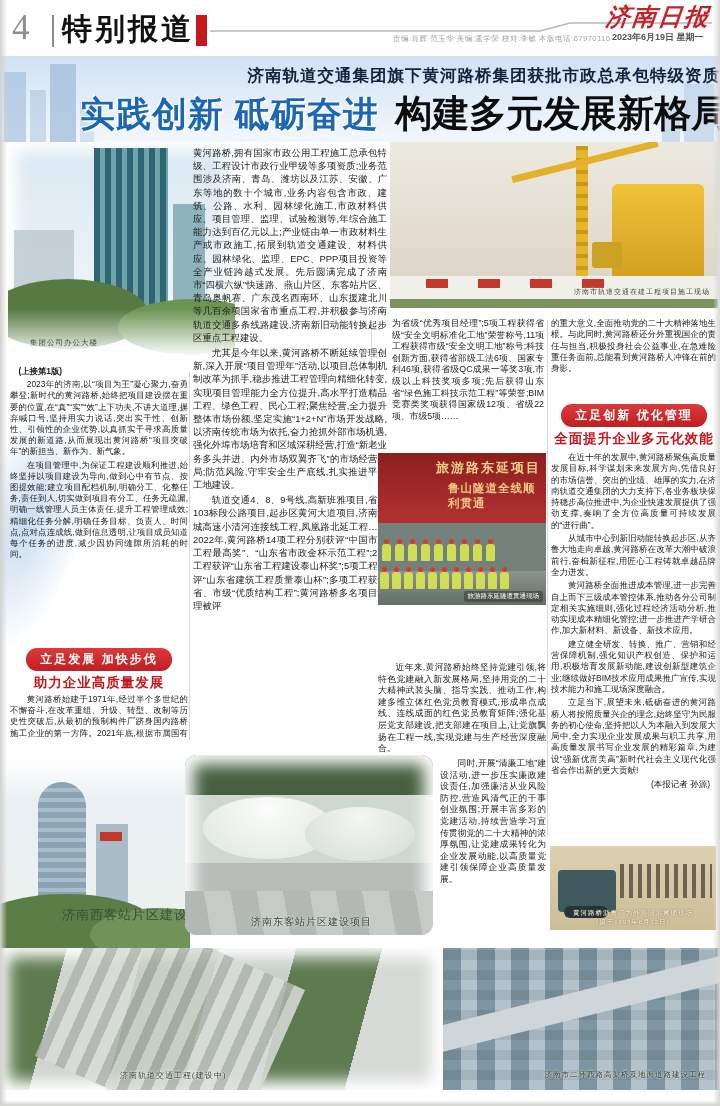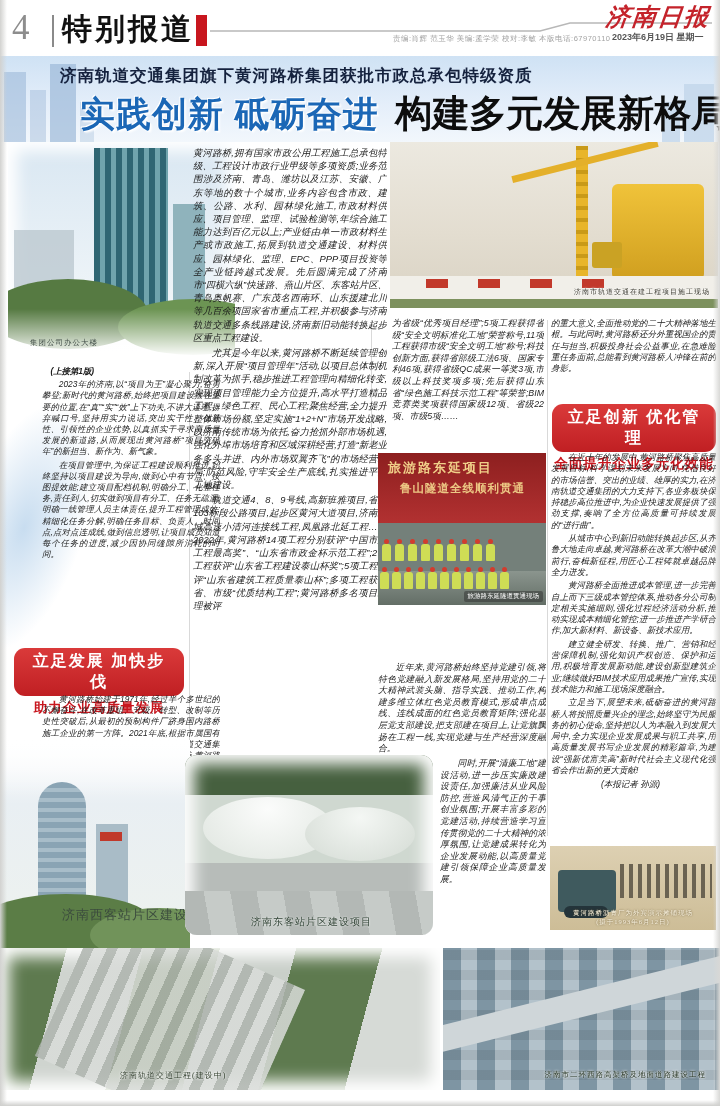--- a/index.html
+++ b/index.html
@@ -27,44 +27,44 @@
   .b-bl{position:absolute;left:0;bottom:0;height:86px;width:150px;}
   .b-bl i{position:absolute;bottom:0;background:#9db9d8;opacity:.6;}
   .b-bl i:nth-child(1){left:4px;width:22px;height:70px;}
   .b-bl i:nth-child(2){left:30px;width:16px;height:52px;opacity:.45;}
   .b-bl i:nth-child(3){left:50px;width:26px;height:78px;opacity:.7;}
   .b-bl i:nth-child(4){left:80px;width:14px;height:40px;opacity:.35;}
   .b-br{position:absolute;right:0;bottom:0;height:60px;width:100px;}
   .b-br i{position:absolute;bottom:0;background:#c2d6ea;opacity:.8;}
   .b-br i:nth-child(1){right:6px;width:30px;height:58px;}
   .b-br i:nth-child(2){right:40px;width:18px;height:40px;}
-  .kicker{position:absolute;left:60px;right:0;top:9px;text-align:left;
+  .kicker{position:absolute;left:60px;right:0;top:9px;text-align:right;
           font-size:16.5px;font-weight:900;color:#15223e;letter-spacing:1px;}
   .headline{position:absolute;left:80px;top:33px;white-space:nowrap;}
   .hl-blue{font-size:35px;font-weight:900;color:#1b67b6;letter-spacing:1px;
            text-shadow:1px 1px 0 #fff,-1px -1px 0 #fff,2px 2px 2px rgba(255,255,255,.8);}
   .hl-black{font-size:37px;font-weight:900;color:#0d0d0d;margin-left:12px;letter-spacing:0px;}
 
   
   .txt{position:absolute;text-align:justify;overflow:hidden;color:#1b1b1b;}
-  .txt p{margin:0 0 2px 0;text-indent:2em;font-style:italic;}
+  .txt p{margin:0 0 2px 0;text-indent:2em;}
   .txt p.noind{text-indent:0;}
-  .c1{font-size:8.4px;line-height:11.2px;margin-left:32px;}
+  .c1{font-size:8.4px;line-height:11.2px;}
   .c2{font-size:9.4px;line-height:13.2px;}
   .c3{font-size:8.8px;line-height:11.6px;}
   .c4{font-size:8.5px;line-height:11.3px;}
   .contnote{font-weight:bold;text-indent:1em !important;}
-  .byline{text-align:center;text-indent:0 !important;padding-right:6px;margin-top:3px !important;}
+  .byline{text-align:right;text-indent:0 !important;padding-right:6px;margin-top:3px !important;}
 
   .colrule{position:absolute;width:1px;background:#d9d9d9;}
 
   
   .sechead{position:absolute;text-align:center;}
   .pill{display:inline-block;background:linear-gradient(180deg,#da3a3a,#c01f23);color:#fff;
-        font-size:16px;font-weight:bold;letter-spacing:2px;padding:3px 14px;border-radius:11px;}
+        font-size:12px;font-weight:bold;letter-spacing:2px;padding:3px 14px;border-radius:11px;}
   .sub{margin-top:3px;font-size:13.5px;font-weight:900;color:#c8161e;letter-spacing:1px;}
 
   
   .photo{position:absolute;overflow:hidden;}
   .soft{box-shadow:inset 0 0 16px 9px #fff;}
   .photo-cap{position:absolute;font-family:"Liberation Serif","DejaVu Serif",serif;
              color:#3c3c3c;letter-spacing:1px;white-space:nowrap;}
 
   .tower{left:8px;top:142px;width:227px;height:215px;background:linear-gradient(180deg,#d9e7f2,#eef4f8 70%,#fff);}
   .tower .side1{position:absolute;left:6px;top:88px;width:60px;height:90px;background:#bcc8cf;opacity:.8;}
@@ -93,21 +93,21 @@
              background:repeating-linear-gradient(0deg,#8aa4b4 0 6px,#a8bdc9 6px 10px);}
   .west .tw2{position:absolute;left:96px;top:84px;width:32px;height:96px;background:#a9bcc7;}
   .west .sign{position:absolute;left:100px;top:92px;width:22px;height:9px;background:#c0392b;}
   .west .trees{position:absolute;left:-24px;bottom:-6px;width:180px;height:64px;border-radius:50%;background:#5b7d46;}
   .west .trees2{position:absolute;left:90px;bottom:-10px;width:140px;height:54px;border-radius:50%;background:#71935a;}
   .west .fadeT{position:absolute;left:0;top:0;width:100%;height:56px;background:linear-gradient(180deg,#fff,rgba(255,255,255,0));}
   .cap-west{left:62px;top:166px;font-size:13px;color:#3c4c3e;}
 
   .group{left:378px;top:453px;width:168px;height:152px;background:#74807a;}
   .group .gban{position:absolute;left:0;top:0;width:100%;height:46%;
-               background:linear-gradient(180deg,#8d1f1f,#b23131);color:#f5d98e;padding-top:6px;box-sizing:border-box;}
+               background:linear-gradient(180deg,#8d1f1f,#b23131);color:#f5d98e;padding-top:6px;box-sizing:border-box;padding-left:48px;}
   .group .gb1{font-size:13px;font-weight:bold;letter-spacing:2px;padding-left:10px;opacity:.95;}
   .group .gb2{font-size:11.5px;font-weight:bold;letter-spacing:1px;padding-left:22px;margin-top:4px;opacity:.9;}
   .group .gfloor{position:absolute;left:0;bottom:0;width:100%;height:34px;background:linear-gradient(180deg,#8b958e,#636e66);}
   .grow{position:absolute;left:4px;display:flex;gap:4px;}
   .grow.r1{bottom:44px;}
   .grow.r2{bottom:16px;left:2px;gap:3px;}
   .wkr{width:9px;height:17px;background:#cfdd55;border-radius:3px 3px 1px 1px;position:relative;display:inline-block;}
   .wkr:before{content:"";position:absolute;top:-5px;left:2px;width:5px;height:5px;border-radius:50%;background:#d23c2e;}
   .cap-group{right:3px;bottom:3px;font-size:6.5px;color:#fff;background:rgba(40,40,40,.45);
              padding:1px 4px;border-radius:2px;font-family:"Liberation Sans",sans-serif;letter-spacing:0;}

